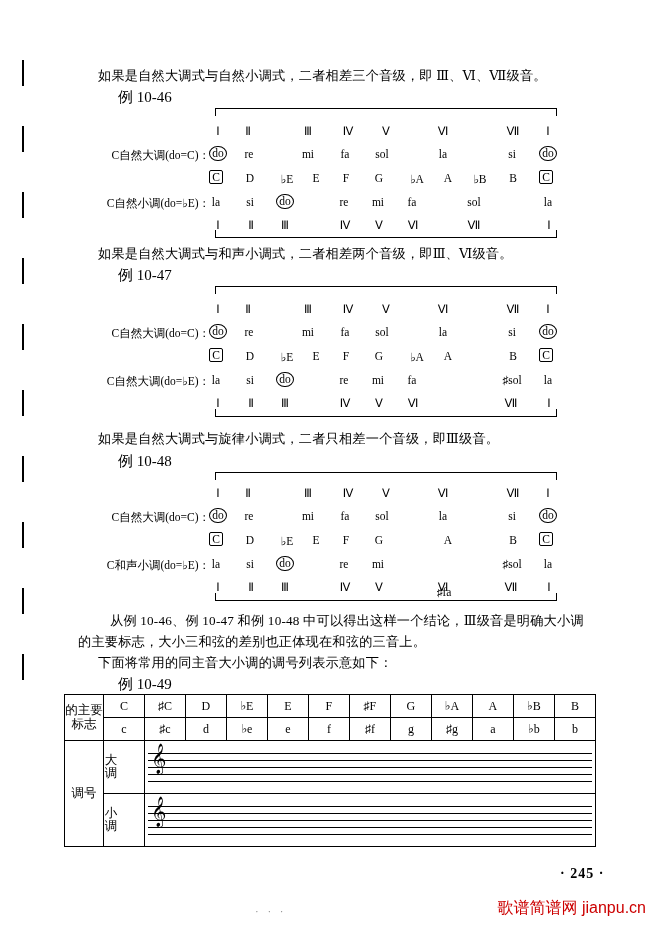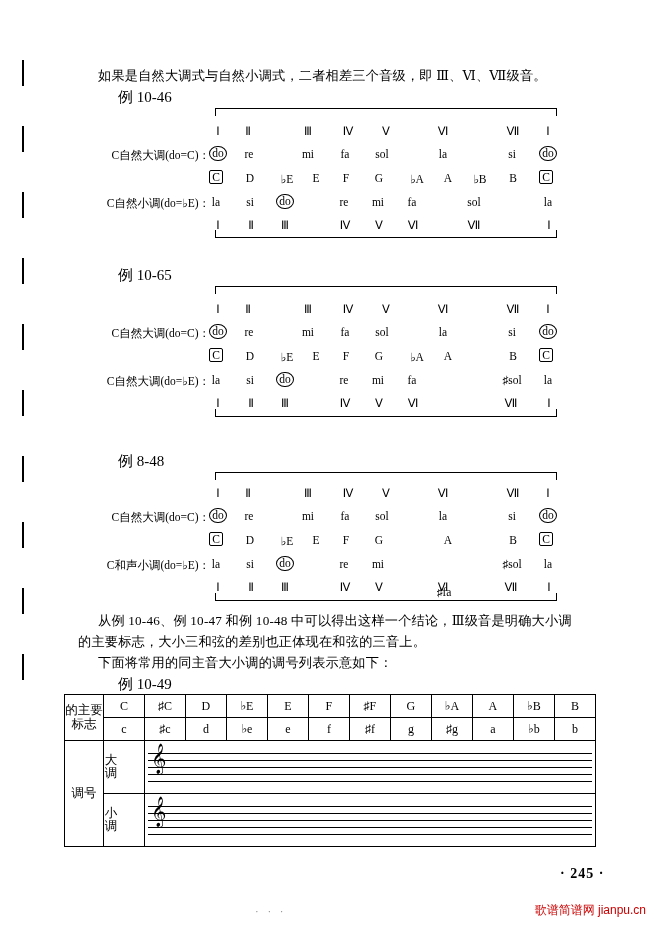--- a/index.html
+++ b/index.html
@@ -89,21 +89,21 @@
 
   .pagenum {
     position:absolute;
     font-size:14px;
     font-weight:bold;
     letter-spacing:1px;
   }
   .footer-brand {
     position:absolute;
     right:10px; bottom:8px;
-    font-size:12px;
+    font-size:16px;
     color:#c00;
     font-family:"Liberation Sans", sans-serif;
   }
   .footer-dots { position:absolute; font-size:11px; color:#888; letter-spacing:3px;}
   .clef { font-size:26px; line-height:1; position:absolute; }
 </style>
 </head>
 <body>
 
 <div class="page">
@@ -171,21 +171,22 @@
   <div class="cell rn" style="left:240px; top:218px; width:22px;">Ⅱ</div>
   <div class="cell rn" style="left:274px; top:218px; width:22px;">Ⅲ</div>
   <div class="cell rn" style="left:334px; top:218px; width:22px;">Ⅳ</div>
   <div class="cell rn" style="left:368px; top:218px; width:22px;">Ⅴ</div>
   <div class="cell rn" style="left:402px; top:218px; width:22px;">Ⅵ</div>
   <div class="cell rn" style="left:463px; top:218px; width:22px;">Ⅶ</div>
   <div class="cell rn" style="left:538px; top:218px; width:22px;">Ⅰ</div>
 
   <div class="bracket bottom" style="left:215px; top:230px; width:340px;"></div>
 
-  <div class="exlabel" style="left:118px; top:266px;">例 10-65</div>
+  <div class="para" style="left:98px; top:243px;">如果是自然大调式与和声小调式，二者相差两个音级，即Ⅲ、Ⅵ级音。</div>
+  <div class="exlabel" style="left:118px; top:266px;">例 10-47</div>
 
   <div class="bracket" style="left:215px; top:286px; width:340px;"></div>
 
   <div class="cell rn" style="left:207px; top:302px; width:22px;">Ⅰ</div>
   <div class="cell rn" style="left:237px; top:302px; width:22px;">Ⅱ</div>
   <div class="cell rn" style="left:297px; top:302px; width:22px;">Ⅲ</div>
   <div class="cell rn" style="left:337px; top:302px; width:22px;">Ⅳ</div>
   <div class="cell rn" style="left:375px; top:302px; width:22px;">Ⅴ</div>
   <div class="cell rn" style="left:432px; top:302px; width:22px;">Ⅵ</div>
   <div class="cell rn" style="left:502px; top:302px; width:22px;">Ⅶ</div>
@@ -226,21 +227,22 @@
   <div class="cell rn" style="left:240px; top:396px; width:22px;">Ⅱ</div>
   <div class="cell rn" style="left:274px; top:396px; width:22px;">Ⅲ</div>
   <div class="cell rn" style="left:334px; top:396px; width:22px;">Ⅳ</div>
   <div class="cell rn" style="left:368px; top:396px; width:22px;">Ⅴ</div>
   <div class="cell rn" style="left:402px; top:396px; width:22px;">Ⅵ</div>
   <div class="cell rn" style="left:500px; top:396px; width:22px;">Ⅶ</div>
   <div class="cell rn" style="left:538px; top:396px; width:22px;">Ⅰ</div>
 
   <div class="bracket bottom" style="left:215px; top:409px; width:340px;"></div>
 
-  <div class="exlabel" style="left:118px; top:452px;">例 8-48</div>
+  <div class="para" style="left:98px; top:428px;">如果是自然大调式与旋律小调式，二者只相差一个音级，即Ⅲ级音。</div>
+  <div class="exlabel" style="left:118px; top:452px;">例 10-48</div>
 
   <div class="bracket" style="left:215px; top:472px; width:340px;"></div>
 
   <div class="cell rn" style="left:207px; top:486px; width:22px;">Ⅰ</div>
   <div class="cell rn" style="left:237px; top:486px; width:22px;">Ⅱ</div>
   <div class="cell rn" style="left:297px; top:486px; width:22px;">Ⅲ</div>
   <div class="cell rn" style="left:337px; top:486px; width:22px;">Ⅳ</div>
   <div class="cell rn" style="left:375px; top:486px; width:22px;">Ⅴ</div>
   <div class="cell rn" style="left:432px; top:486px; width:22px;">Ⅵ</div>
   <div class="cell rn" style="left:502px; top:486px; width:22px;">Ⅶ</div>
@@ -280,21 +282,21 @@
   <div class="cell rn" style="left:240px; top:580px; width:22px;">Ⅱ</div>
   <div class="cell rn" style="left:274px; top:580px; width:22px;">Ⅲ</div>
   <div class="cell rn" style="left:334px; top:580px; width:22px;">Ⅳ</div>
   <div class="cell rn" style="left:368px; top:580px; width:22px;">Ⅴ</div>
   <div class="cell rn" style="left:432px; top:580px; width:22px;">Ⅵ</div>
   <div class="cell rn" style="left:500px; top:580px; width:22px;">Ⅶ</div>
   <div class="cell rn" style="left:538px; top:580px; width:22px;">Ⅰ</div>
 
   <div class="bracket bottom" style="left:215px; top:593px; width:340px;"></div>
 
-  <div class="para" style="left:98px; top:610px;text-align:center;">从例 10-46、例 10-47 和例 10-48 中可以得出这样一个结论，Ⅲ级音是明确大小调</div>
+  <div class="para" style="left:110px; top:610px;text-align:center;">从例 10-46、例 10-47 和例 10-48 中可以得出这样一个结论，Ⅲ级音是明确大小调</div>
   <div class="para" style="left:78px; top:631px;">的主要标志，大小三和弦的差别也正体现在和弦的三音上。</div>
   <div class="para" style="left:98px; top:652px;">下面将常用的同主音大小调的调号列表示意如下：</div>
   <div class="exlabel" style="left:118px; top:675px;">例 10-49</div>
 
   <table class="tbl" style="left:64px; top:694px; width:532px;">
     <tbody>
         <tr>
       <td rowspan="2" style="width:36px; height:34px;">
         <div style="font-size:12.5px; line-height:1.05;">的主要标志</div>
       </td>

